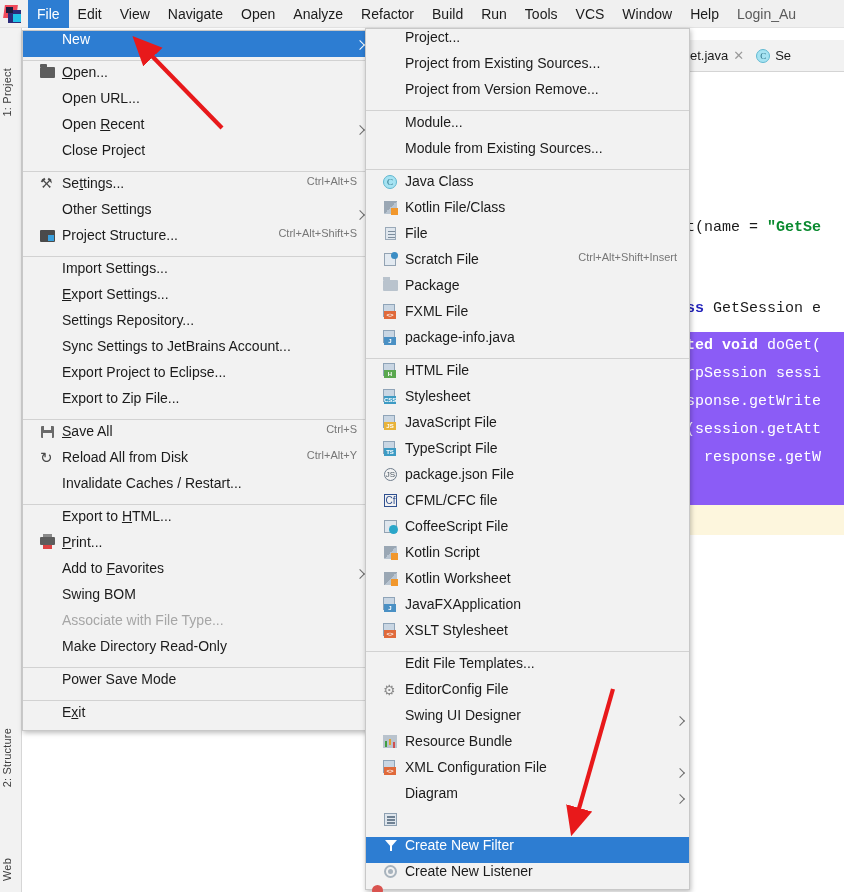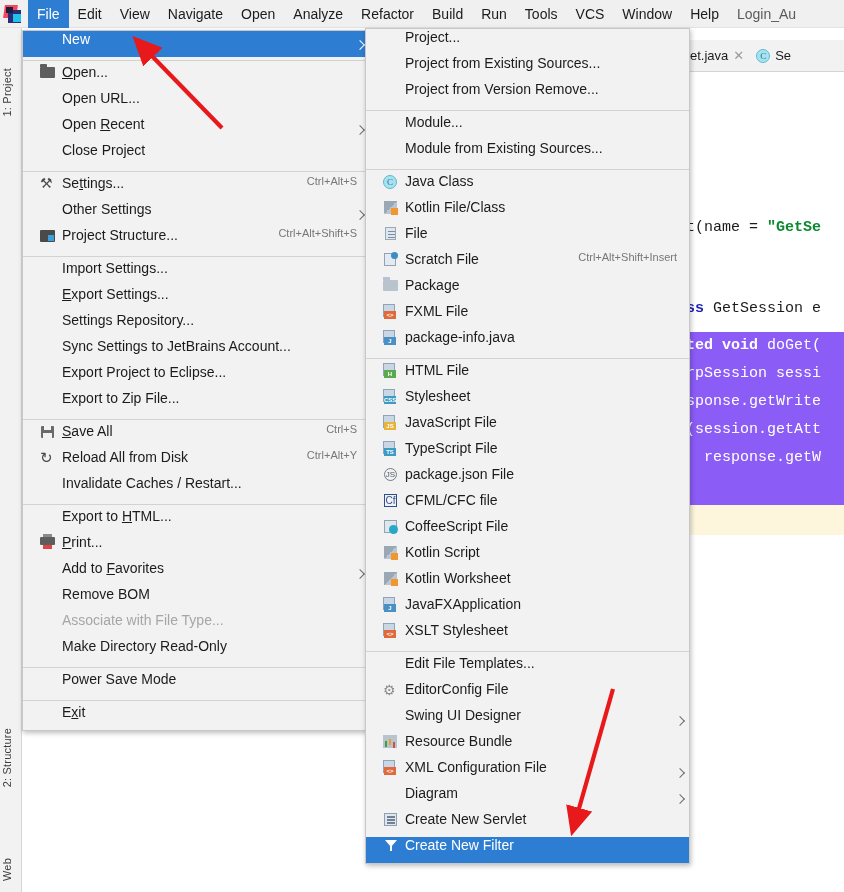--- a/index.html
+++ b/index.html
@@ -360,21 +360,21 @@
         </span>
         <span class="lbl"><u>P</u>rint...</span>
       </div>
       <div class="mrow">
         <span class="ico"></span>
         <span class="lbl">Add to <u>F</u>avorites</span>
         <span class="arrow"></span>
       </div>
       <div class="mrow">
         <span class="ico"></span>
-        <span class="lbl">Remove BOM</span>
+        <span class="lbl">Swing BOM</span>
       </div>
       <div class="mrow disabled">
         <span class="ico"></span>
         <span class="lbl">Associate with File Type...</span>
       </div>
       <div class="mrow">
         <span class="ico"></span>
         <span class="lbl">Make Directory Read-Only</span>
       </div>
       <div class="sep"></div>
@@ -580,27 +580,33 @@
       </div>
       <div class="mrow">
         <span class="ico"></span>
         <span class="lbl">Diagram</span>
         <span class="arrow"></span>
       </div>
       <div class="mrow">
         <span class="ico">
           <span class="g servlet"></span>
         </span>
-        <span class="lbl">Create New Servlet</span>
       </div>
       <div class="mrow sel">
         <span class="ico">
           <span class="g filt"></span>
         </span>
         <span class="lbl">Create New Filter</span>
+      </div>
+      <div class="mrow">
+        <span class="ico">
+          <span class="g listen"></span>
+        </span>
+        <span class="lbl">Create New Listener</span>
+        <span class="partial-red"></span>
       </div>
     </div>
 
   <svg class="annot">
     <defs>
       <marker id="ah" markerWidth="7" markerHeight="7" refX="1" refY="3.2" orient="auto">
         <polygon points="0,0 7,3.2 0,6.4" fill="#e8191b"></polygon>
       </marker>
     </defs>
     <line x1="222" y1="128" x2="150" y2="54" stroke="#e8191b" stroke-width="4.2" marker-end="url(#ah)"></line>

